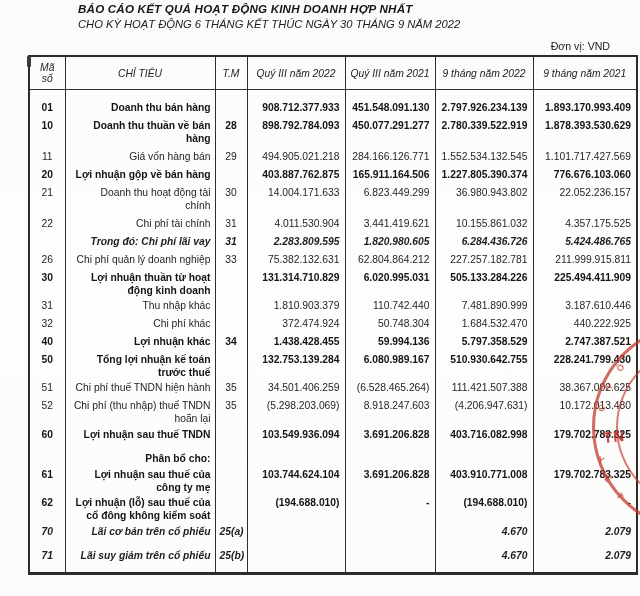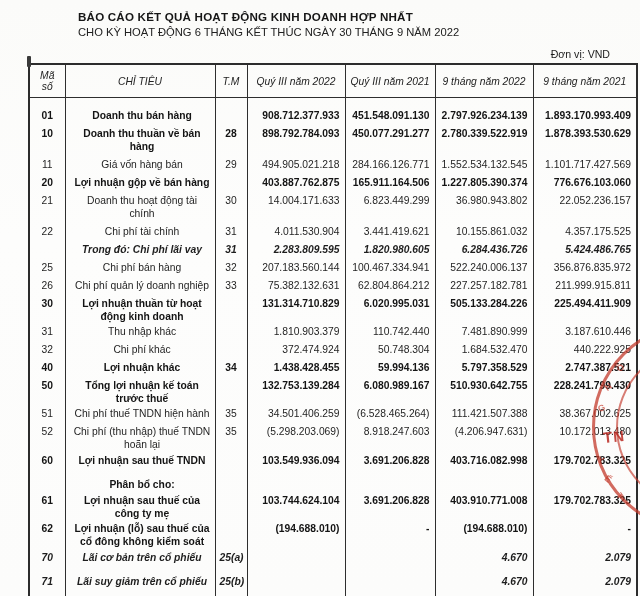--- a/index.html
+++ b/index.html
@@ -4,21 +4,21 @@
 <style>
   * { margin:0; padding:0; box-sizing:border-box; }
   html,body { width:640px; height:596px; }
   body {
     font-family:"Liberation Sans","DejaVu Sans",sans-serif;
     background:linear-gradient(180deg,#fbfbf9 0%,#fdfdfc 40%,#fcfcfb 100%);
     color:#1c1c1c;
     position:relative;
     overflow:hidden;
   }
-  .hdr { margin:10px 0 0 78px; }
+  .hdr { margin:2px 0 0 78px;font-style:italic; }
   .title { font-size:11.6px; font-weight:bold; letter-spacing:.2px; color:#161616; }
   .subtitle { font-size:11.2px; margin-top:3px; color:#202020; }
   .unit { text-align:right; margin:10px 30px 3px 0; font-size:10.6px; color:#1a1a1a; }
 
   table.rpt {
     border-collapse:collapse;
     table-layout:fixed;
     width:597px;
     margin-left:28px;
     font-size:10.3px;
@@ -45,21 +45,21 @@
   }
   .c-code  { width:36px; }
   .c-label { width:150px; }
   .c-tm    { width:32px; }
   .c-v1    { width:98px; }
   .c-v2    { width:90px; }
   .c-v3    { width:98px; }
   .c-v4    { width:104px; }
 
   .rpt td.ctr { text-align:center; }
-  .rpt td.lbl { text-align:center; padding-left:8px; }
+  .rpt td.lbl { text-align:right; padding-left:8px; }
   .rpt td.num { text-align:right; padding-right:5px; white-space:nowrap; }
 
   tr.r-bold td.lbl, tr.r-bold td.num, tr.r-bold td.ctr { font-weight:bold; color:#141414; }
   tr.r-italic td { font-style:italic;font-weight:bold; }
   tr.r-first td { padding-top:12px; }
   tr.r-gap td { padding-top:9px; }
   tr.r-tight td { padding-top:0; }
   tr.r-last td { padding-bottom:9px; }
 
   
@@ -166,29 +166,20 @@
       <tr class="r-italic">
         <td class="ctr"></td>
         <td class="lbl">Trong đó: Chi phí lãi vay</td>
         <td class="ctr">31</td>
         <td class="num">2.283.809.595</td>
         <td class="num">1.820.980.605</td>
         <td class="num">6.284.436.726</td>
         <td class="num">5.424.486.765</td>
       </tr>
       <tr class="r-normal">
-        <td class="ctr">25</td>
-        <td class="lbl">Chi phí bán hàng</td>
-        <td class="ctr">32</td>
-        <td class="num">207.183.560.144</td>
-        <td class="num">100.467.334.941</td>
-        <td class="num">522.240.006.137</td>
-        <td class="num">356.876.835.972</td>
-      </tr>
-      <tr class="r-normal">
         <td class="ctr">26</td>
         <td class="lbl">Chi phí quản lý doanh nghiệp</td>
         <td class="ctr">33</td>
         <td class="num">75.382.132.631</td>
         <td class="num">62.804.864.212</td>
         <td class="num">227.257.182.781</td>
         <td class="num">211.999.915.811</td>
       </tr>
       <tr class="r-bold">
         <td class="ctr">30</td>

